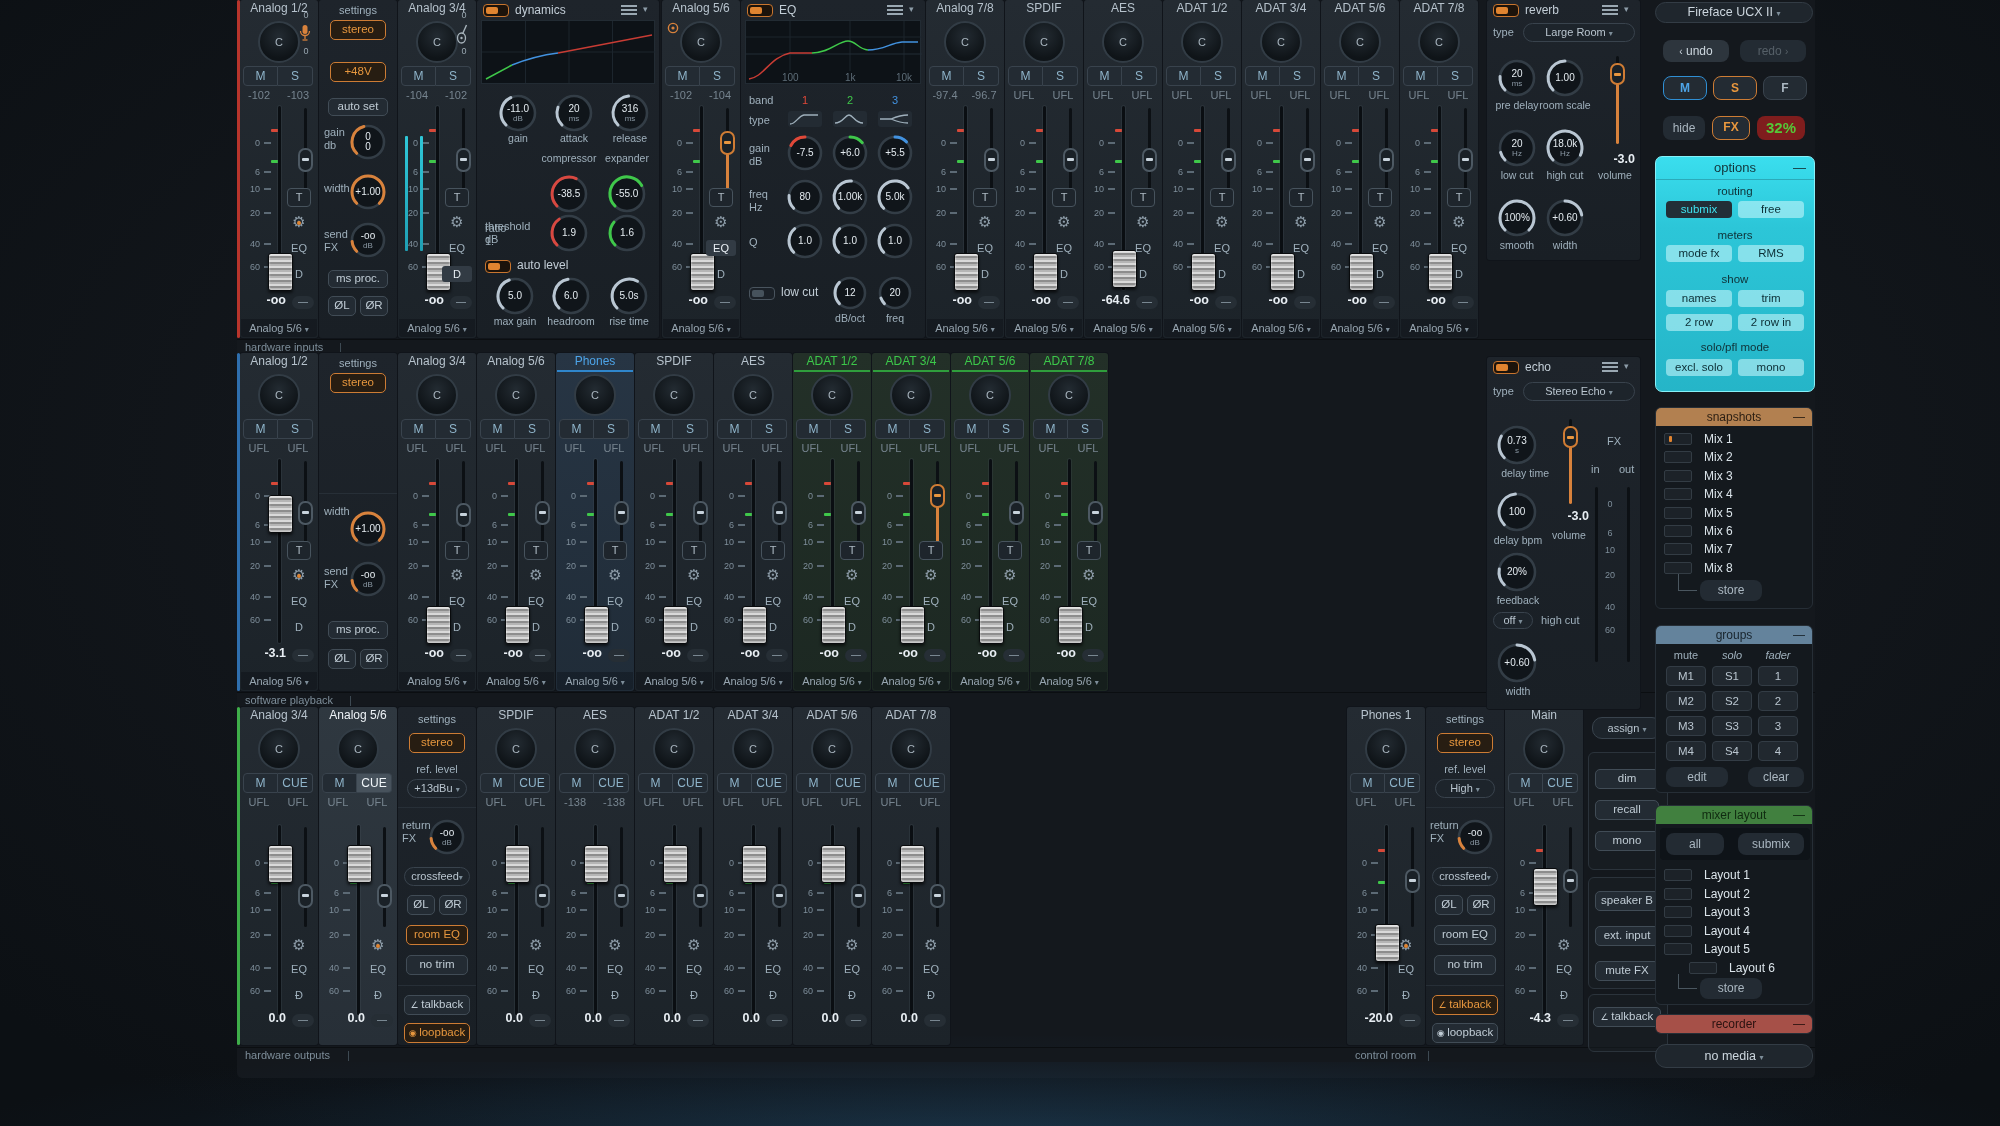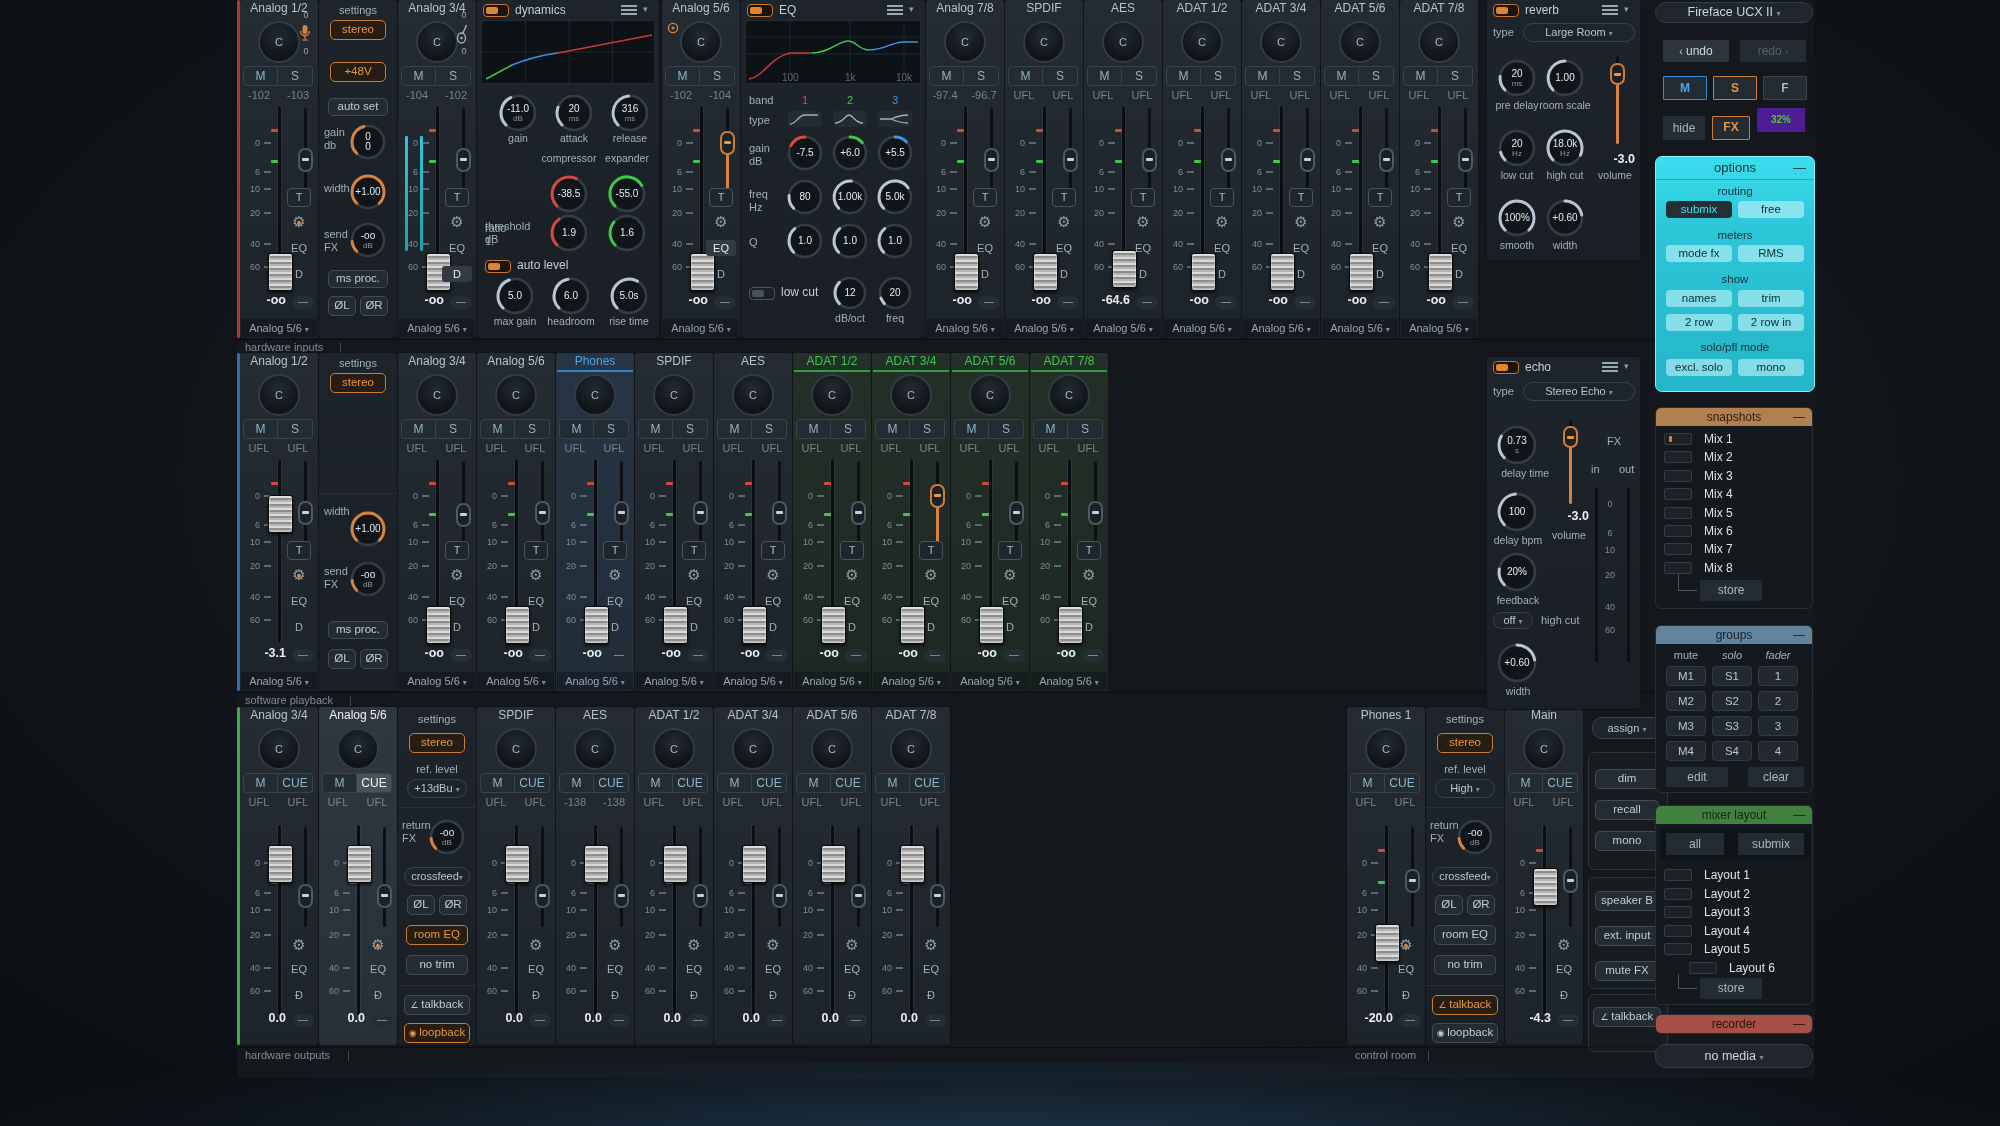--- a/index.html
+++ b/index.html
@@ -82,21 +82,21 @@
   .toggle.off{background:#1b2128;border:1px solid #49545e;}
   .toggle.off .tk{position:absolute;left:2px;top:2px;width:12px;height:7px;border-radius:2px;background:#46525c;}
   .hamb{position:absolute;width:16px;height:12px;}
   .hamb i{display:block;height:2px;margin-bottom:2px;background:#9aa8b2;}
   .chev{position:absolute;font-size:9px;color:#8d9ca8;}
   .htext{position:absolute;font-size:12px;color:#c2cdd6;}
   .graph{position:absolute;background:#0d1217;border:1px solid #222b33;box-sizing:border-box;}
   
   .sbx{position:absolute;left:1655px;width:158px;box-sizing:border-box;}
   .sb-pill{background:#1f262d;border:1px solid #333c45;border-radius:11px;color:#ccd6de;font-size:12.5px;text-align:center;}
-  .sb-btn{position:absolute;border-radius:1px;background:#232b33;text-align:center;box-sizing:border-box;font-size:12px;color:#aab7c1;}
+  .sb-btn{position:absolute;border-radius:8px;background:#232b33;text-align:center;box-sizing:border-box;font-size:12px;color:#aab7c1;}
   .cyan-panel{position:absolute;left:1655px;width:158px;border-radius:7px;border:1px solid #86f0f8;
     background:linear-gradient(#3adeee 0%,#2cc6d8 30%,#25b5c8 100%);overflow:hidden;}
   .cy-head{height:22px;line-height:22px;text-align:center;color:#123338;font-size:13px;border-bottom:1px solid rgba(10,40,48,.25);}
   .cy-min{position:absolute;right:8px;top:0;color:#123338;}
   .cy-lab{position:absolute;width:100%;text-align:center;font-size:11.5px;color:#0f3036;}
   .cy-btn{position:absolute;height:17px;line-height:17px;border-radius:4px;background:rgba(210,250,253,.55);
     color:#0b2d34;font-size:11.5px;text-align:center;}
   .cy-btn.sel{background:#222f37;color:#3fe2ef;}
   .spanel{position:absolute;left:1655px;width:158px;background:#14191e;border:1px solid #262e36;border-radius:6px;box-sizing:border-box;}
   .sp-head{height:18px;line-height:18px;border-radius:5px 5px 0 0;text-align:center;font-size:12px;position:relative;}
@@ -1801,21 +1801,21 @@
   </div>
 <div id="sidebar-root">
     <div class="sbx sb-pill" style="position: absolute; left: 1655px; top: 2px; width: 158px; height: 21px; line-height: 19px;">Fireface UCX II  <span class="selch">▾</span></div>
     <div class="sb-btn" style="position: absolute; left: 1663px; top: 40px; width: 66px; height: 22px; background: rgb(45, 53, 61); line-height: 22px; color: rgb(205, 215, 223);"><span style="font-size:10px;">‹</span> undo</div>
     <div class="sb-btn" style="position: absolute; left: 1740px; top: 40px; width: 66px; height: 22px; line-height: 22px; color: rgb(86, 96, 104);">redo <span style="font-size:10px;">›</span></div>
     <div class="sb-btn" style="position: absolute; left: 1663px; top: 76px; width: 44px; height: 24px; line-height: 22px; border: 1.5px solid rgb(47, 143, 212); color: rgb(77, 164, 232); font-weight: bold;">M</div>
     <div class="sb-btn" style="position: absolute; left: 1713px; top: 76px; width: 44px; height: 24px; line-height: 22px; border: 1.5px solid rgb(205, 124, 52); color: rgb(232, 151, 62); font-weight: bold;">S</div>
     <div class="sb-btn" style="position: absolute; left: 1763px; top: 76px; width: 44px; height: 24px; line-height: 22px; border: 1.5px solid rgb(57, 67, 77); color: rgb(170, 183, 193); font-weight: bold;">F</div>
     <div class="sb-btn" style="position: absolute; left: 1663px; top: 116px; width: 42px; height: 24px; line-height: 24px;">hide</div>
     <div class="sb-btn" style="position: absolute; left: 1712px; top: 116px; width: 38px; height: 24px; line-height: 21px; border: 1.5px solid rgb(205, 124, 52); color: rgb(232, 151, 62); font-weight: bold;">FX</div>
-    <div class="sb-btn" style="position: absolute; left: 1757px; top: 108px; width: 48px; height: 24px; line-height: 24px; background: #4c1d95; color: rgb(85, 200, 56); font-weight: bold; font-size: 10px;">32%</div>
+    <div class="sb-btn" style="position: absolute; left: 1757px; top: 116px; width: 48px; height: 24px; line-height: 24px; background: #7f1d1d; color: rgb(85, 200, 56); font-weight: bold; font-size: 15px;">32%</div>
     <div class="cyan-panel" style="position: absolute; left: 1655px; top: 156px; width: 158px; height: 234px;">
       <div class="cy-head">options<span class="cy-min">—</span></div>
       <div class="cy-lab" style="position: absolute; left: 0px; top: 28px; width: 158px;">routing</div>
       <div class="cy-btn sel" style="position: absolute; left: 10px; top: 44px; width: 66px; height: 17px;">submix</div>
       <div class="cy-btn" style="position: absolute; left: 82px; top: 44px; width: 66px; height: 17px;">free</div>
       <div class="cy-lab" style="position: absolute; left: 0px; top: 72px; width: 158px;">meters</div>
       <div class="cy-btn" style="position: absolute; left: 10px; top: 88px; width: 66px; height: 17px;">mode fx</div>
       <div class="cy-btn" style="position: absolute; left: 82px; top: 88px; width: 66px; height: 17px;">RMS</div>
       <div class="cy-lab" style="position: absolute; left: 0px; top: 116px; width: 158px;">show</div>
       <div class="cy-btn" style="position: absolute; left: 10px; top: 133px; width: 66px; height: 17px;">names</div>

